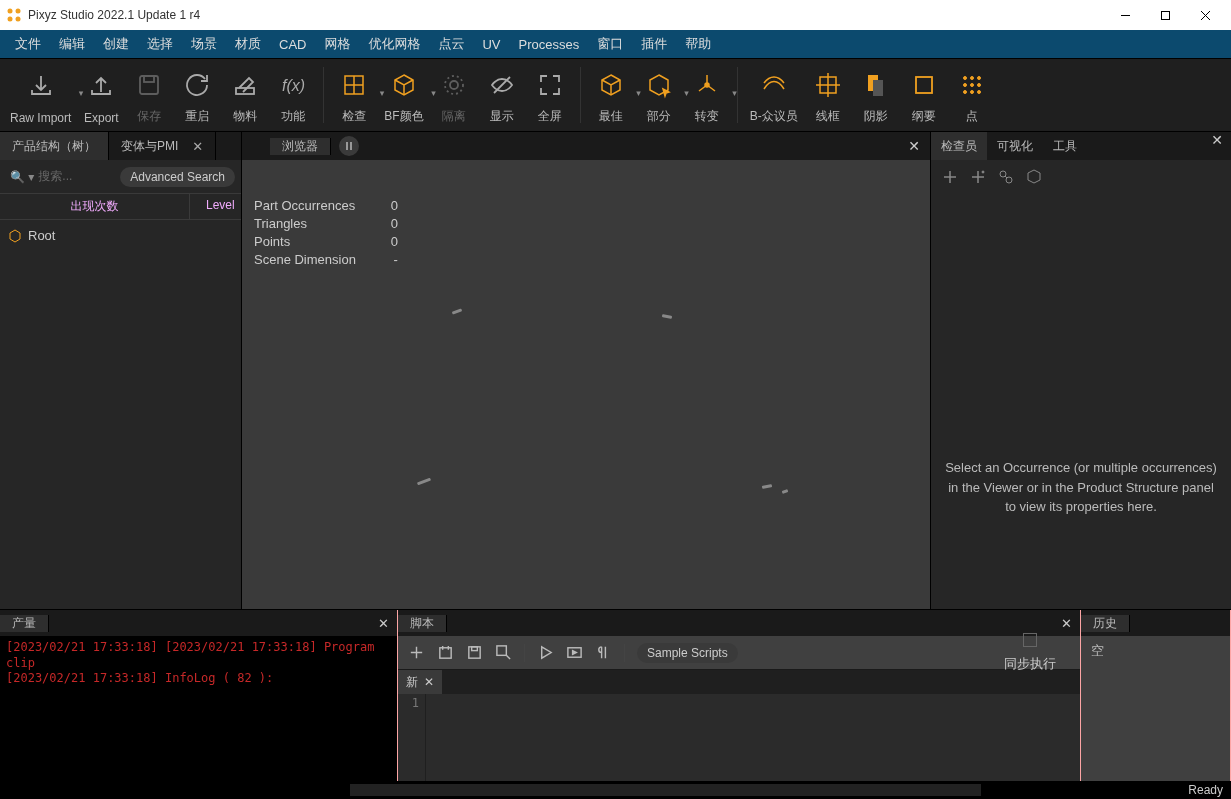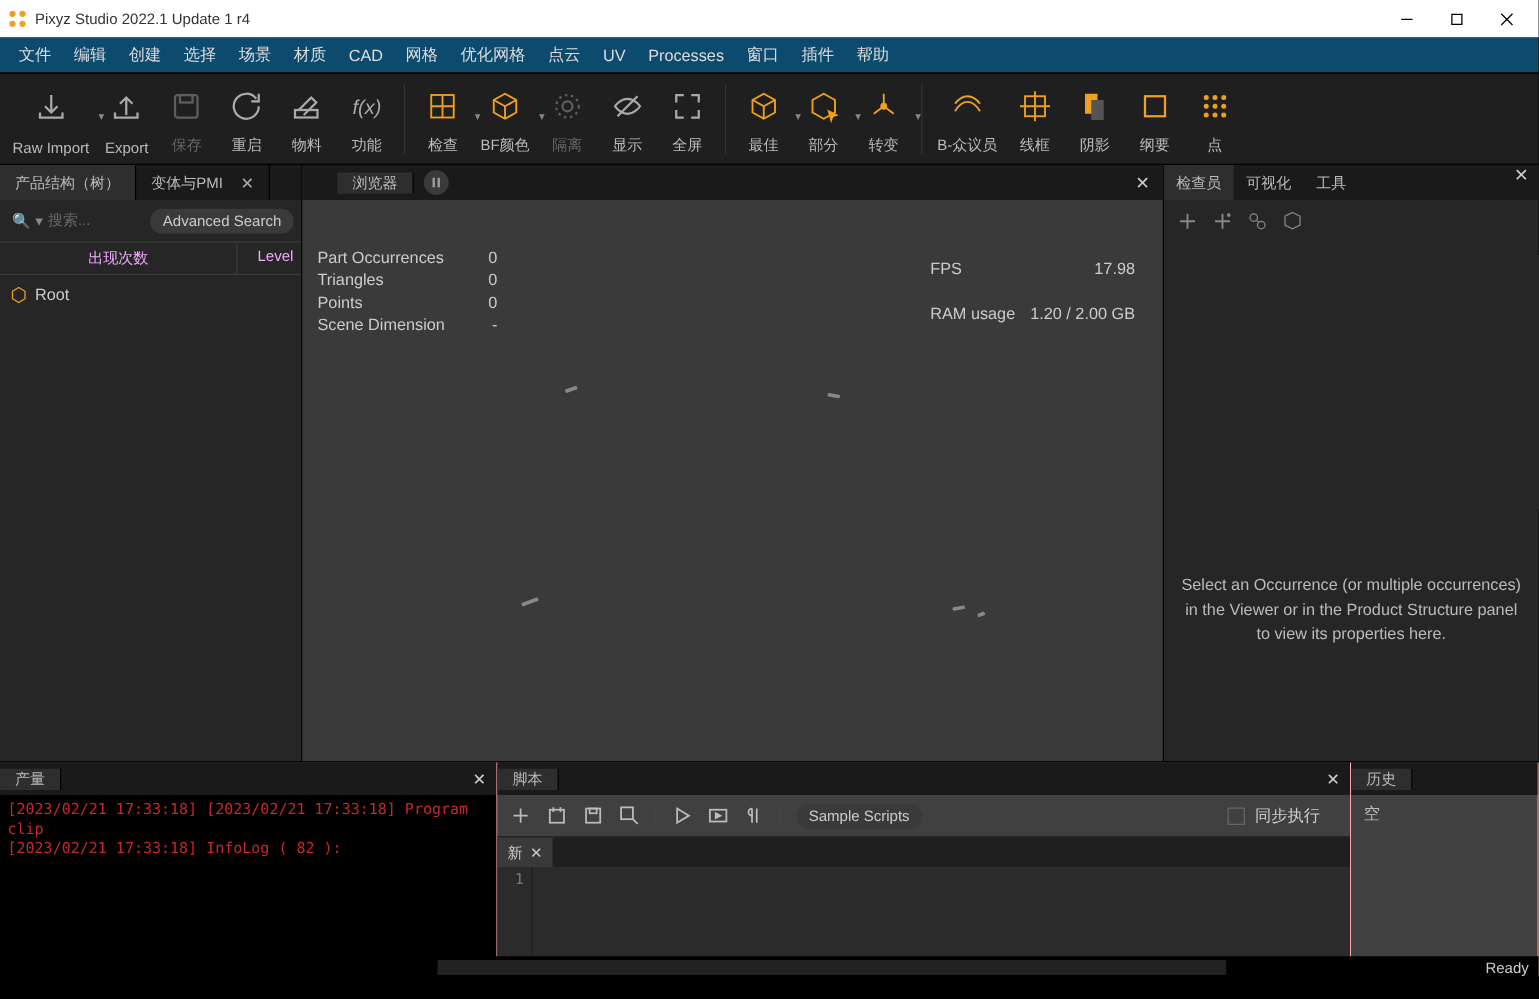--- a/index.html
+++ b/index.html
@@ -76,31 +76,31 @@
   .bpanel.his { width:150px; }
   .bpanel .phead { height:26px; background:#1a1a1a; display:flex; align-items:center; }
   .bpanel .phead .tab { background:#2e2e2e; }
   .bpanel .phead .x2 { margin-left:auto; margin-right:8px; font-size:13px; color:#ccc; }
   .outbody { flex:1; background:#000; padding:4px 6px; font-family:Consolas,monospace; font-size:12px; color:#c62828; white-space:pre-wrap; line-height:1.3; }
   
   .scrtool { height:34px; display:flex; align-items:center; gap:12px; padding:0 10px; border-bottom:1px solid #1a1a1a; }
   .scrtool svg { width:17px; height:17px; stroke:#bbb; fill:none; }
   .scrtool .sep { width:1px; height:18px; background:#444; }
   .samplebtn { background:#3a3a3a; border-radius:10px; padding:3px 10px; font-size:12px; color:#ccc; }
-  .synclabel { margin-left:auto; display:flex; align-items:center; gap:8px; color:#ccc; font-size:13px; margin-right:14px; }
+  .synclabel { margin-left:auto; display:flex; align-items:center; gap:8px; color:#ccc; font-size:13px; margin-right:14px;flex-direction:column; }
   .chk { width:14px; height:14px; border:1px solid #666; }
   .scrtabs { height:24px; display:flex; align-items:stretch; background:#1f1f1f; }
   .scrtabs .stab { background:#3a3a3a; display:flex; align-items:center; padding:0 8px; font-size:12px; gap:6px; }
   .scrbody { flex:1; background:#2b2b2b; display:flex; }
   .gutter { width:28px; background:#2b2b2b; color:#777; text-align:right; padding:2px 6px 0 0; font-family:Consolas,monospace; font-size:12px; border-right:1px solid #1f1f1f; }
   
   .hisbody { flex:1; padding:6px 10px; color:#bbb; font-size:13px; }
   
   
-  .statusbar { position:absolute; left:0; right:0; bottom:16px; height:18px; background:#000; display:flex; align-items:center; justify-content:flex-end; padding:1px 8px; font-size:12px; color:#ccc; }
+  .statusbar { position:absolute; left:0; right:0; bottom:0; height:18px; background:#000; display:flex; align-items:center; justify-content:flex-end; padding:1px 8px; font-size:12px; color:#ccc; }
   .statusbar .progbar { position:absolute; left:350px; right:250px; top:3px; height:12px; background:#222; }
   
   body { position:relative; }
 </style>
 </head>
 <body>
 
 <div class="titlebar">
   <svg class="logo" viewBox="0 0 16 16">
       <circle cx="4" cy="4" r="2.5" fill="#f0a020"></circle>
@@ -391,32 +391,20 @@
           <tr>
                 <td>Points</td>
                 <td class="v">0</td>
               </tr>
           <tr>
                 <td>Scene Dimension</td>
                 <td class="v">-</td>
               </tr>
         </tbody>
           </table>
-        <table>
-          <tbody>
-              <tr>
-                <td>FPS</td>
-                <td class="v">17.98</td>
-              </tr>
-          <tr>
-                <td>RAM usage</td>
-                <td class="v">1.20 / 2.00 GB</td>
-              </tr>
-        </tbody>
-          </table>
       </div>
       <div class="speck" style="left:210px; top:150px;"></div>
       <div class="speck" style="left:420px; top:155px; transform:rotate(10deg);"></div>
       <div class="speck" style="left:175px; top:320px; width:14px;"></div>
       <div class="speck" style="left:520px; top:325px; transform:rotate(-10deg);"></div>
       <div class="speck" style="left:540px; top:330px; width:6px;"></div>
     </div>
   </div>
 
   <div class="rightp">

